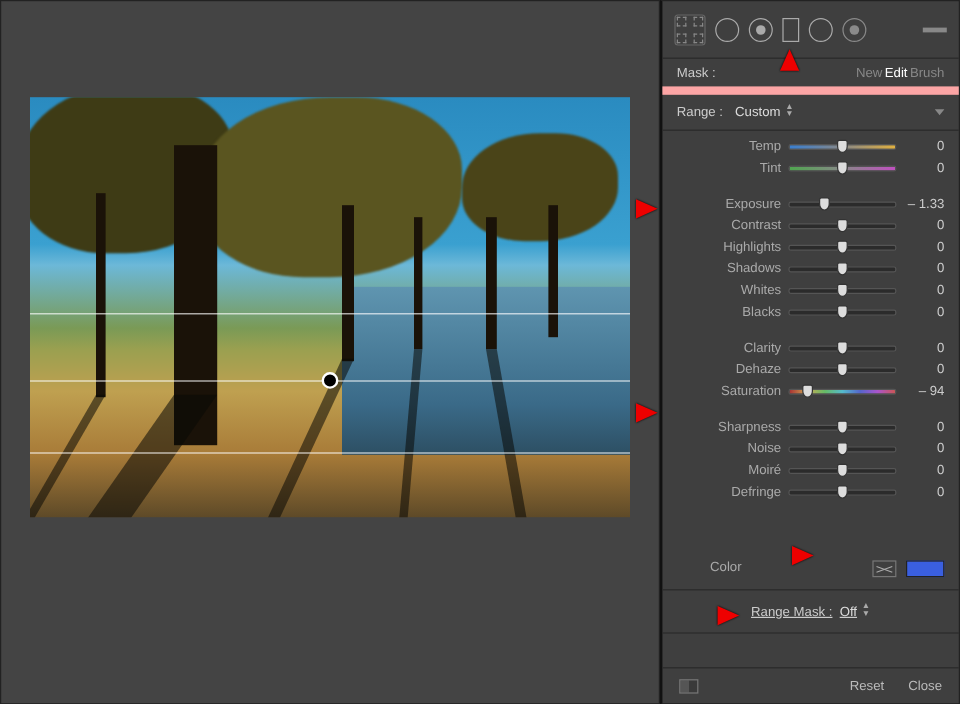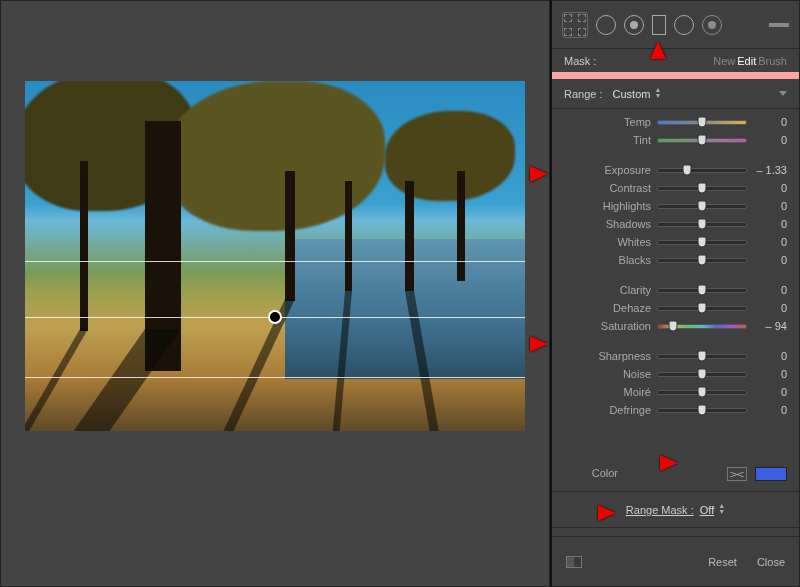--- a/index.html
+++ b/index.html
@@ -145,21 +145,21 @@
     margin-left:8px;
   }
 
   .range-row {
     height:36px; display:flex; align-items:center; justify-content:center;
     border-bottom:1px solid #2a2a2a;
     gap:6px; padding:0 12px;text-decoration:underline;
   }
 
   .footer-row {
-    height:50px; display:flex; align-items:center; justify-content:flex-end;
+    height:30px; display:flex; align-items:center; justify-content:flex-end;
     padding:0 14px; gap:20px; margin-top:auto;
     border-top:1px solid #2a2a2a;
   }
   .footer-row .sw {
     width:16px; height:12px; border:1px solid #777; margin-right:auto;
     background:linear-gradient(to right,#555 50%,#3a3a3a 50%);
   }
   .footer-btn { color:#bbb; cursor:pointer; }
 
   .arrow {

